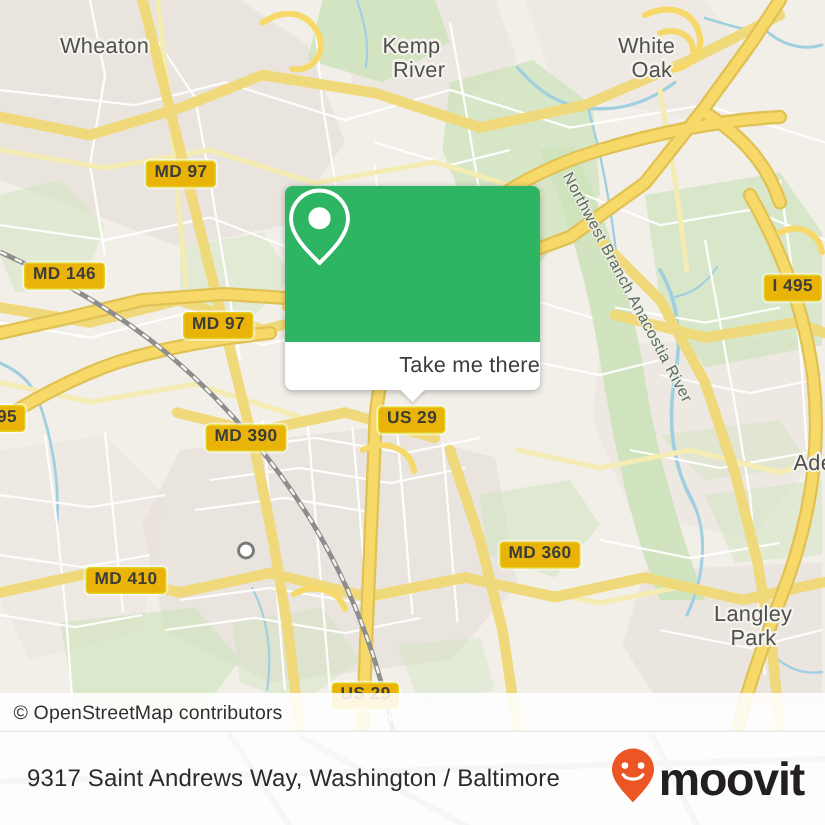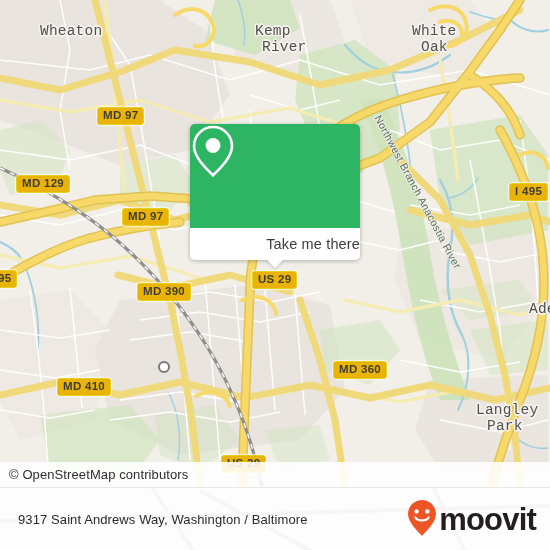--- a/index.html
+++ b/index.html
@@ -15,21 +15,21 @@
   #map svg{position:absolute;left:0;top:0;}
 
   
   .place{
     position:absolute;color:#50504f;
     text-shadow:
       1.6px 0 #f5f3ee, -1.6px 0 #f5f3ee, 0 1.6px #f5f3ee, 0 -1.6px #f5f3ee,
       1.1px 1.1px #f5f3ee, -1.1px 1.1px #f5f3ee, 1.1px -1.1px #f5f3ee, -1.1px -1.1px #f5f3ee;
     white-space:nowrap;letter-spacing:.2px;line-height:1.05;
   }
-  .place.town{font-size:14.5px;font-family:Liberation Mono, monospace;}
+  .place.town{font-size:14.5px;}
   .place.city{font-size:25px;color:#4a4a49;letter-spacing:.4px;}
 
   
   .citydot{
     position:absolute;width:8px;height:8px;border-radius:50%;
     background:#fff;border:2.2px solid #7a7a78;
   }
 
   
   .shield{
@@ -83,21 +83,21 @@
   #footer{
     position:absolute;left:0;top:487px;width:550px;height:63px;
     background:#fdfdfd;overflow:hidden;
     border-top:1px solid #e8e8e8;
   }
   #footer-wm{position:absolute;left:0;top:-487px;opacity:.35;}
   #footer-inner{
     position:relative;height:100%;display:flex;align-items:center;
     justify-content:space-between;padding:0 14px 0 18px;box-sizing:border-box;
   }
-  #footer-address{font-size:13px;color:#2b2b2b;letter-spacing:.1px;white-space:nowrap;}
+  #footer-address{font-size:16px;color:#2b2b2b;letter-spacing:.1px;white-space:nowrap;}
   #brand{display:flex;align-items:center;gap:2px;}
   #brand-word{font-size:31px;font-weight:bold;color:#231f20;letter-spacing:-.8px;line-height:1;text-align:right;}
 </style>
 </head>
 <body>
 
 <div id="app">
 
   <div id="map">
 
@@ -265,21 +265,21 @@
     <div class="place town" style="left:262px;top:40px;">River</div>
     <div class="place town" style="left:412px;top:24px;">White</div>
     <div class="place town" style="left:421px;top:40px;">Oak</div>
     <div class="place town" style="left:476px;top:403px;">Langley</div>
     <div class="place town" style="left:487px;top:419px;">Park</div>
     <div class="place town" style="left:529px;top:302px;">Ade</div>
 
     <div class="citydot" style="left:158px;top:361px;"></div>
 
     <div class="shield" style="left:97px;top:107px;">MD 97</div>
-    <div class="shield" style="left:16px;top:175px;">MD 129</div>
+    <div class="shield" style="left:16px;top:175px;">MD 146</div>
     <div class="shield" style="left:122px;top:208px;">MD 97</div>
     <div class="shield" style="left:509px;top:183px;">I 495</div>
     <div class="shield" style="left:-8px;top:270px;">95</div>
     <div class="shield" style="left:137px;top:283px;">MD 390</div>
     <div class="shield" style="left:252px;top:271px;">US 29</div>
     <div class="shield" style="left:57px;top:378px;">MD 410</div>
     <div class="shield" style="left:333px;top:361px;">MD 360</div>
     <div class="shield" style="left:221px;top:455px;">US 29</div>
 
     <div class="riverlabel" style="left:383px;top:113px;transform:rotate(62deg);">Northwest Branch Anacostia River</div>

